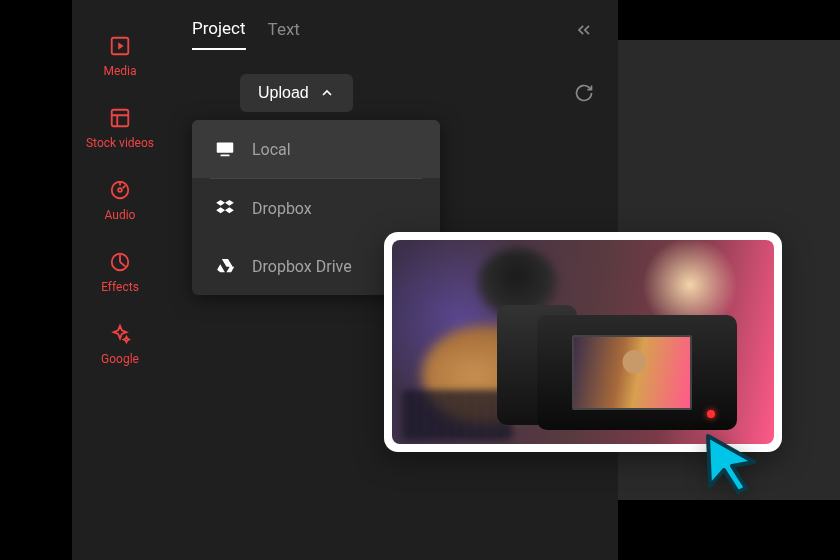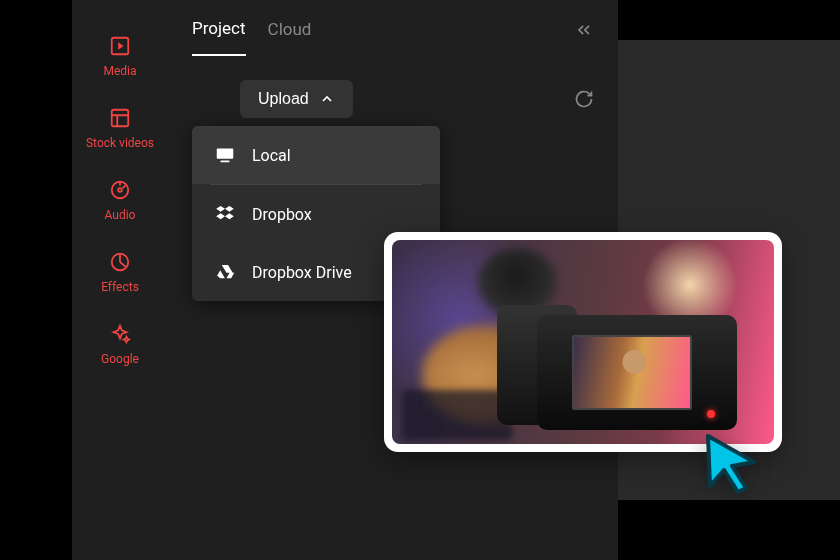--- a/index.html
+++ b/index.html
@@ -46,21 +46,21 @@
       z-index: 4;
     }
     .tabs {
       display: flex;
       align-items: center;
       gap: 22px;
       font-size: 17px;
       margin-bottom: 24px;
       position: relative;
     }
-    .tab { color: #888; cursor: pointer; padding-bottom: 16px; }
+    .tab { color: #888; cursor: pointer; padding-bottom: 10px; }
     .tab.active { color: #fff; border-bottom: 2px solid #fff; }
     .collapse-btn {
       position: absolute;
       right: 0;
       top: 2px;
       color: #888;
       cursor: pointer;
     }
     .upload-row {
       display: flex;
@@ -89,21 +89,21 @@
       width: 248px;
       margin-top: 8px;
       overflow: hidden;
       box-shadow: 0 4px 20px rgba(0,0,0,0.5);
     }
     .dropdown-item {
       display: flex;
       align-items: center;
       gap: 16px;
       padding: 18px 22px;
-      color: #ffffff;
+      color: #a3a3a3;
       font-size: 16px;
       cursor: pointer;
     }
     .dropdown-item.highlighted { background: #3a3a3a; }
     .dropdown-sep { height: 1px; background: #444; margin: 0 18px; }
     .dropdown-item .dicon { width: 22px; height: 22px; display: flex; align-items: center; justify-content: center; color: #fff; }
     
     .right-bg {
       position: absolute;
       left: 618px;
@@ -267,21 +267,21 @@
           <path d="M12 3l2 5 5 2-5 2-2 5-2-5-5-2 5-2 2-5zM19 15l1 2 2 1-2 1-1 2-1-2-2-1 2-1 1-2z"></path>
         </svg>
     </span>
     <span class="label">Google</span>
   </div>
 </div>
 
 <div class="panel">
   <div class="tabs">
     <div class="tab active">Project</div>
-    <div class="tab">Cloud</div>
+    <div class="tab">Text</div>
     <div class="collapse-btn">
       <span>
         <svg width="20" height="20" viewBox="0 0 24 24" fill="none" stroke="currentColor" stroke-width="2">
             <path d="M11 17l-5-5 5-5M18 17l-5-5 5-5"></path>
           </svg>
       </span>
     </div>
   </div>
 
   <div class="upload-row">

